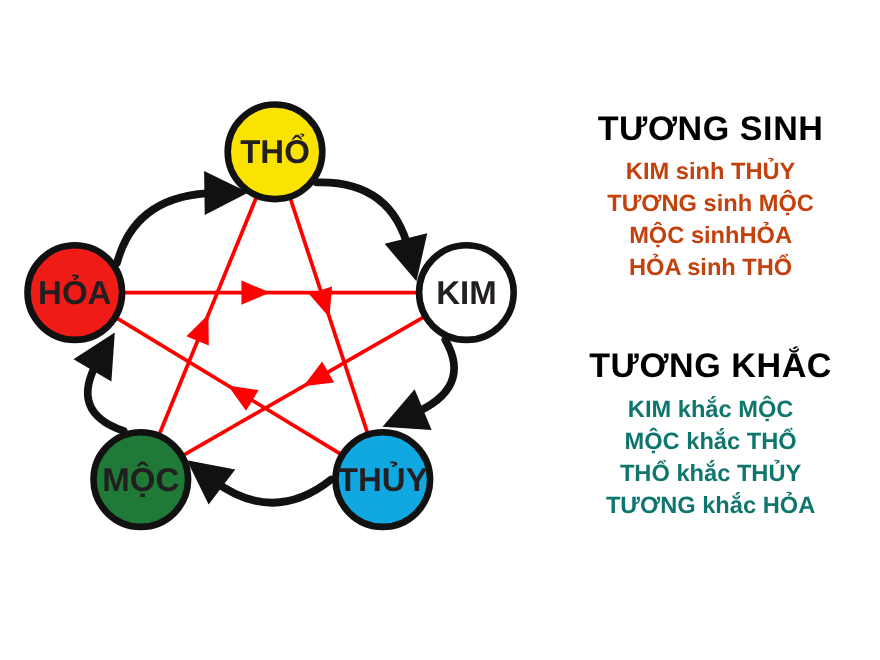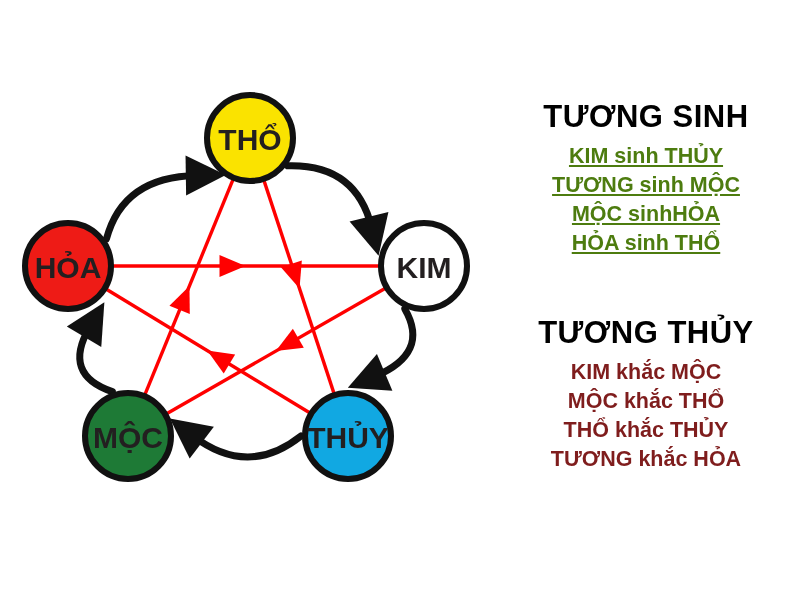--- a/index.html
+++ b/index.html
@@ -60,22 +60,22 @@
     white-space: nowrap;
   }
   .legend-list { list-style: none; margin: 0; padding: 0; }
   .legend-list li {
     font-family: "Liberation Sans", sans-serif;
     font-weight: 700;
     font-size: 21.5px;
     line-height: 1.34;
     white-space: nowrap;
   }
-  #list-sinh li { color: #4d7c0f; text-decoration: underline; }
-  #list-khac li { color: #7f1d1d; }
+  #list-sinh li { color: #c2410c; }
+  #list-khac li { color: #0f766e; }
 </style>
 </head>
 <body>
 
 <div id="root">
 
   <div id="diagram-panel">
     <svg id="pentagram-svg" viewBox="0 0 490 600">
 
       <g id="outer-arcs">
@@ -136,21 +136,21 @@
       <div class="legend-heading">TƯƠNG SINH</div>
       <ul class="legend-list" id="list-sinh">
           <li>KIM sinh THỦY</li>
           <li>TƯƠNG sinh MỘC</li>
           <li>MỘC sinhHỎA</li>
           <li>HỎA sinh THỔ</li>
         </ul>
     </div>
 
     <div class="legend-block" id="block-khac">
-      <div class="legend-heading">TƯƠNG THỦY</div>
+      <div class="legend-heading">TƯƠNG KHẮC</div>
       <ul class="legend-list" id="list-khac">
           <li>KIM khắc MỘC</li>
           <li>MỘC khắc THỔ</li>
           <li>THỔ khắc THỦY</li>
           <li>TƯƠNG khắc HỎA</li>
         </ul>
     </div>
 
   </div>
 

